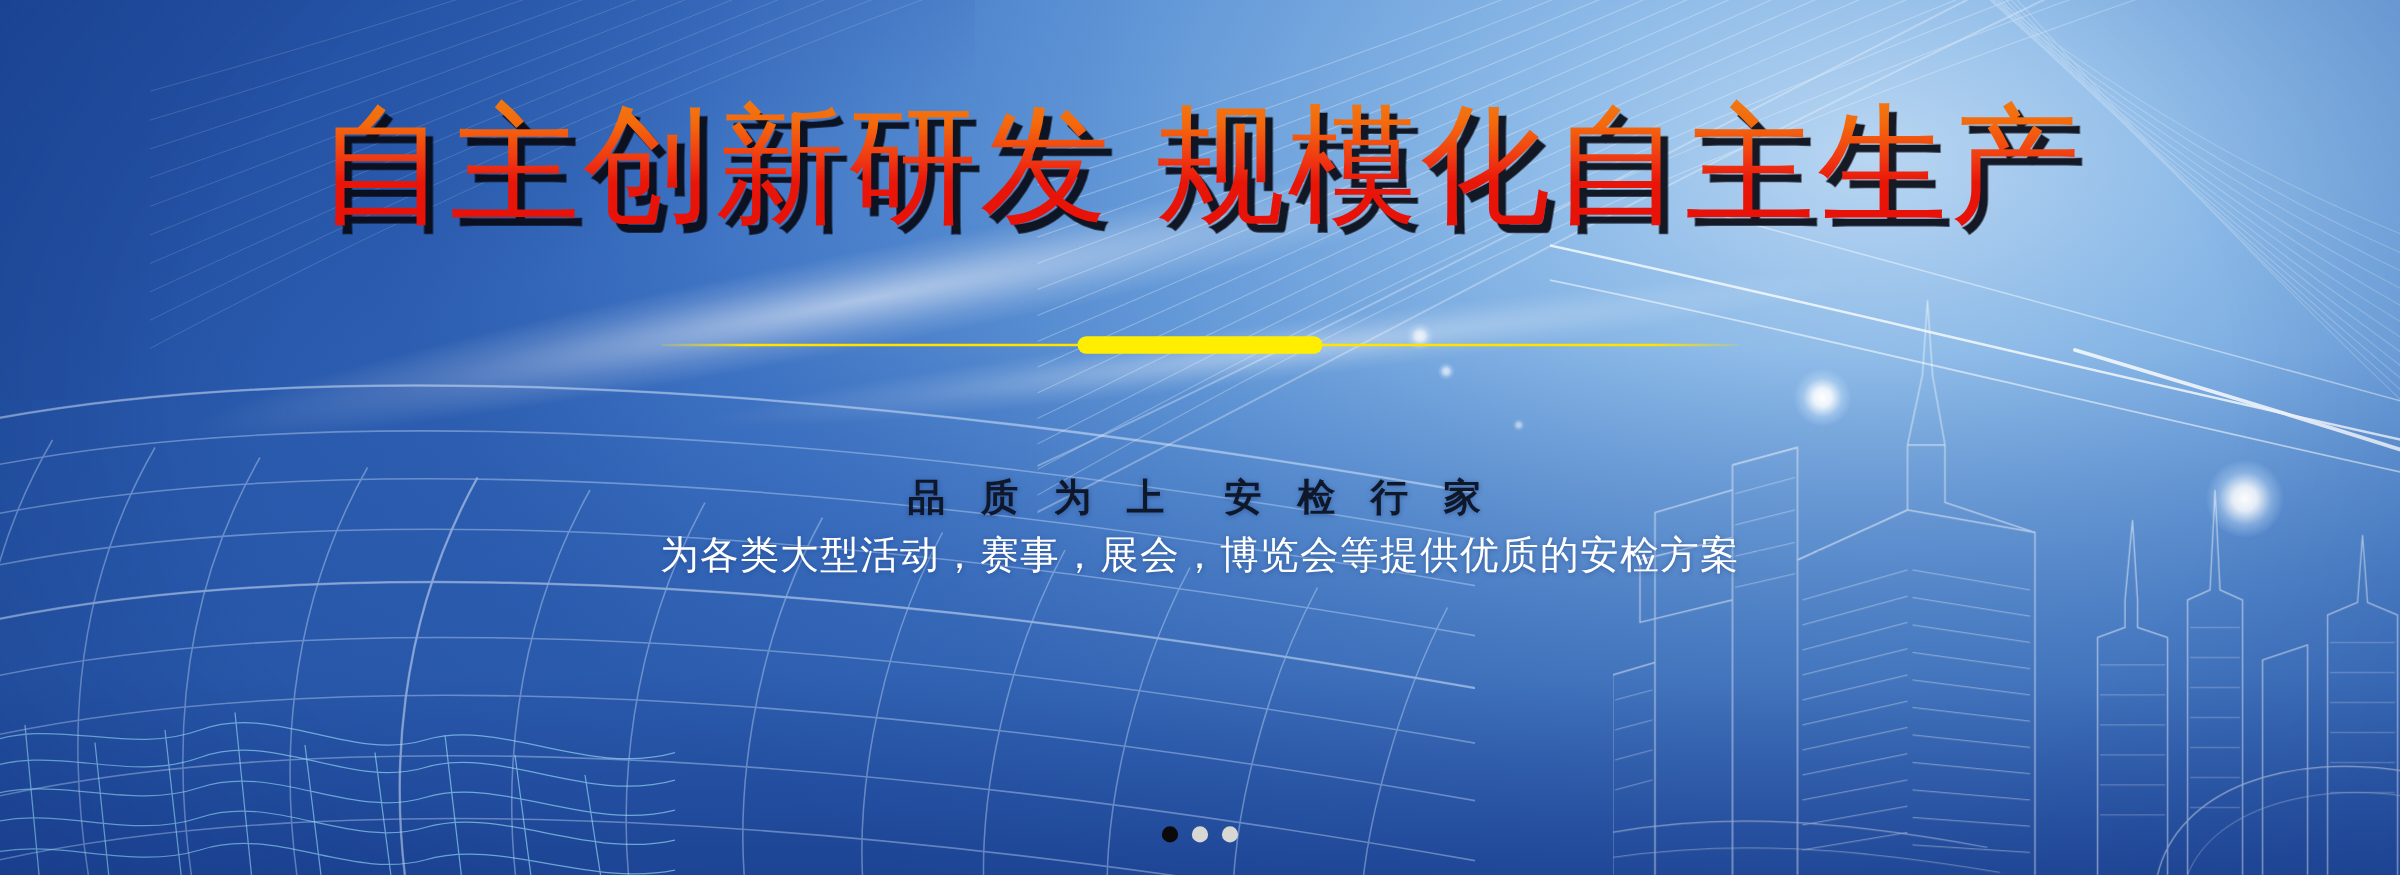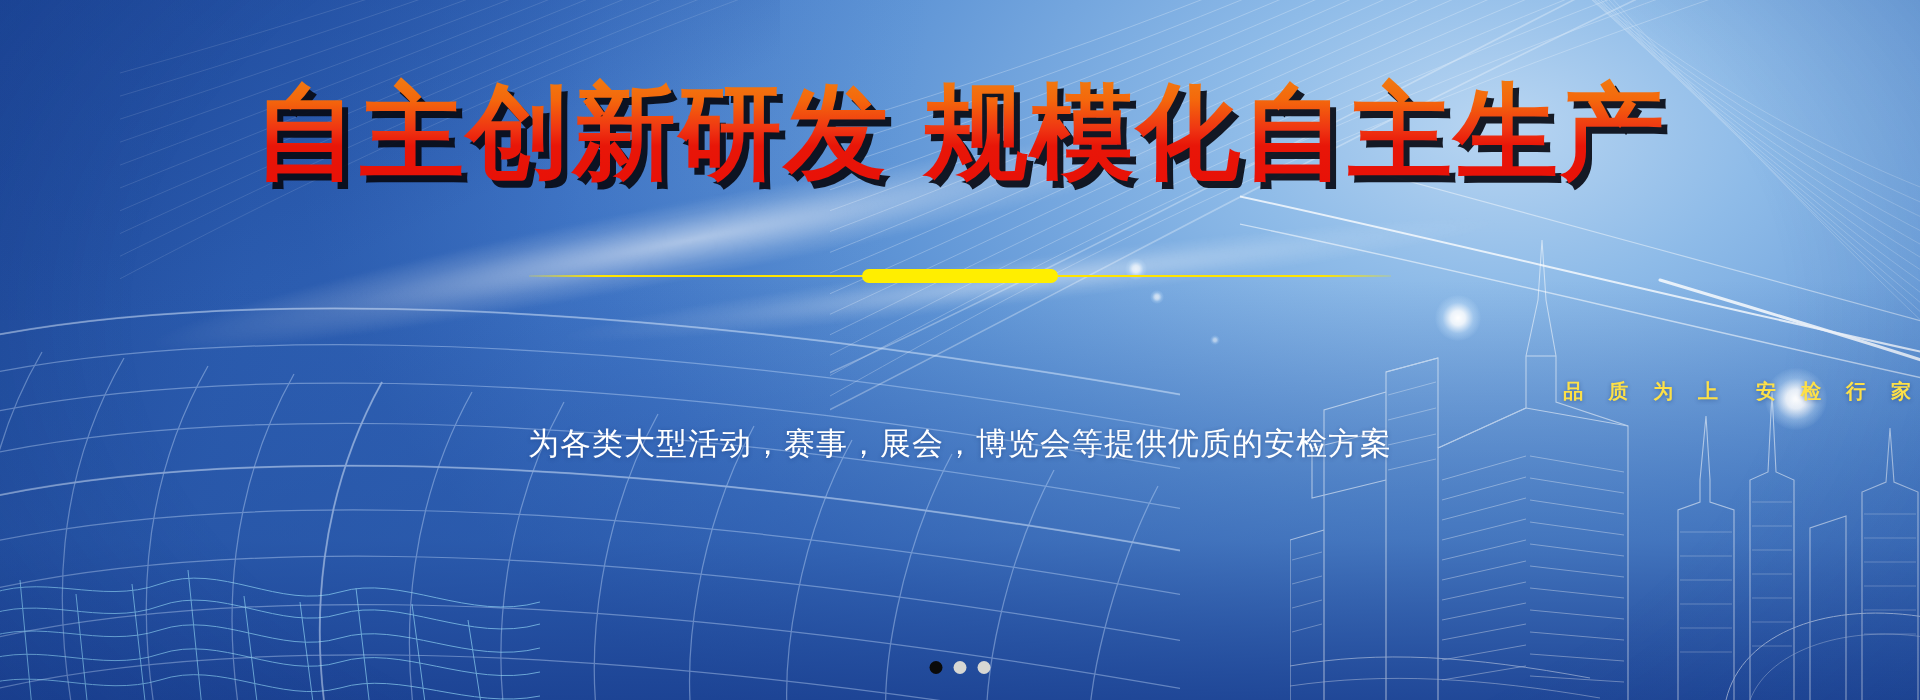--- a/index.html
+++ b/index.html
@@ -87,21 +87,21 @@
   }
 
   .headline {
     margin: 0;
     position: absolute;
     top: 74px;
     left: 0; right: 0;
     text-align: center;
     font-size: 104px;
     line-height: 1.12;
-    font-weight: bold;
+    font-weight: normal;
     letter-spacing: 2px;
     white-space: nowrap;
     font-family: "DejaVu Sans", "Liberation Sans", sans-serif;
     background: linear-gradient(to bottom, #f07d12 0%, #f4680c 22%, #ef3412 48%, #e81608 62%, #e81007 100%);
     -webkit-background-clip: text;
     background-clip: text;
     color: transparent;
     -webkit-text-fill-color: transparent;
     filter: drop-shadow(6px 7px 0px rgba(8,10,20,0.92));
   }
@@ -124,23 +124,23 @@
     position:absolute; left: 50%; transform: translateX(-50%);
     top: 1px; width: 196px; height: 14px;
     background: #ffee00;
     border-radius: 7px;
   }
 
   .slogan {
     position: absolute;
     top: 378px;
     left: 0; right: 0;
-    text-align: right;
-    color: #fde047;
-    font-size: 20px;
+    text-align: center;
+    color: #0f172a;
+    font-size: 30px;
     font-weight: bold;
     letter-spacing: 9px;
     text-shadow: 0 1px 4px rgba(20,50,110,0.45);
     font-family: "DejaVu Sans", "Liberation Sans", sans-serif;
   }
   .subtitle {
     position: absolute;
     top: 423px;
     left: 0; right: 0;
     text-align: center;

